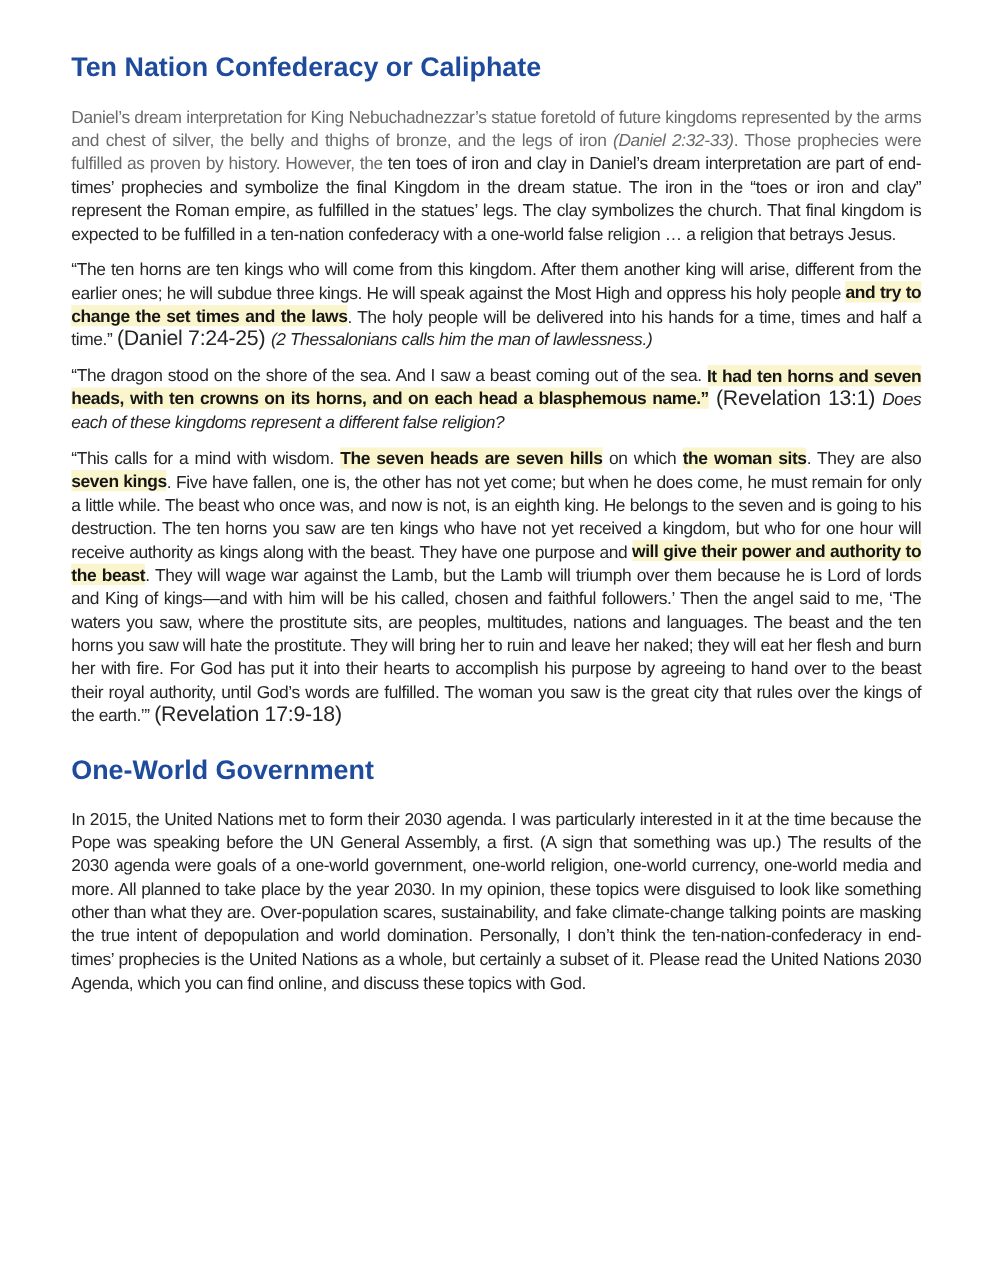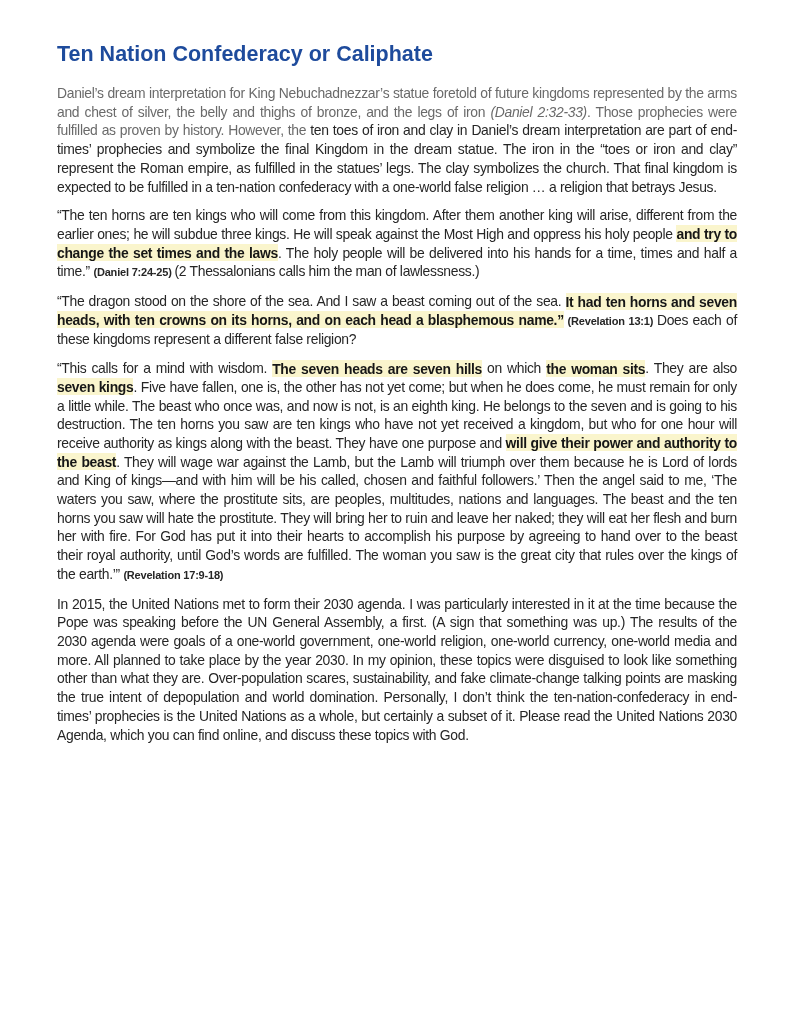--- a/index.html
+++ b/index.html
@@ -32,49 +32,49 @@
   .doc-para {
     font-size: 13.9px;
     line-height: 18.7px;
     letter-spacing: -0.3px;
     text-align: justify;
     color: var(--body-color, #262626);
     margin: 0 0 10px 0;
   }
   .run-n  { color: var(--body-color, #262626); }
   .run-g  { color: var(--gray-color, #6a6a6a); }
-  .run-i  { color: var(--body-color, #262626); }
+  .run-i  { font-style: italic; color: var(--body-color, #262626); }
   .run-gi { font-style: italic; color: var(--gray-color, #6a6a6a); }
   .run-hb {
     font-weight: 700;
     color: #161616;
     background: var(--highlight-color, #faf5cd);
     padding: 0.5px 0;
   }
   .run-r {
-    font-size: 11px;
+    font-size: 17px;
     letter-spacing: -0.2px;
     color: var(--body-color, #262626);
-    font-weight: bold;
   }
   .page-number {
     position: absolute;
     top: 1008px;
     right: 52px;
     font-family: "DejaVu Sans Mono", monospace;
     font-size: 12.5px;
     color: #3c3c3c;
   }
 </style>
 </head>
 <body>
 
 <div class="page">
   <div class="content" id="doc-sections">
       <h2 class="doc-heading">Ten Nation Confederacy or Caliphate</h2>
       <p class="doc-para"><span class="run-g">Daniel’s dream interpretation for King Nebuchadnezzar’s statue foretold of future kingdoms represented by the arms and chest of silver, the belly and thighs of bronze, and the legs of iron </span><span class="run-gi">(Daniel 2:32-33)</span><span class="run-g">. Those prophecies were fulfilled as proven by history. However, the </span><span class="run-n">ten toes of iron and clay in Daniel’s dream interpretation are part of end-times’ prophecies and symbolize the final Kingdom in the dream statue. The iron in the “toes or iron and clay” represent the Roman empire, as fulfilled in the statues’ legs. The clay symbolizes the church. That final kingdom is expected to be fulfilled in a ten-nation confederacy with a one-world false religion … a religion that betrays Jesus.</span></p>
       <p class="doc-para"><span class="run-n">“The ten horns are ten kings who will come from this kingdom. After them another king will arise, different from the earlier ones; he will subdue three kings. He will speak against the Most High and oppress his holy people </span><span class="run-hb">and try to change the set times and the laws</span><span class="run-n">. The holy people will be delivered into his hands for a time, times and half a time.” </span><span class="run-r">(Daniel 7:24-25) </span><span class="run-i">(2 Thessalonians calls him the man of lawlessness.)</span></p>
       <p class="doc-para"><span class="run-n">“The dragon stood on the shore of the sea. And I saw a beast coming out of the sea. </span><span class="run-hb">It had ten horns and seven heads, with ten crowns on its horns, and on each head a blasphemous name.”</span><span class="run-r"> (Revelation 13:1) </span><span class="run-i">Does each of these kingdoms represent a different false religion?</span></p>
       <p class="doc-para"><span class="run-n">“This calls for a mind with wisdom. </span><span class="run-hb">The seven heads are seven hills</span><span class="run-n"> on which </span><span class="run-hb">the woman sits</span><span class="run-n">. They are also </span><span class="run-hb">seven kings</span><span class="run-n">. Five have fallen, one is, the other has not yet come; but when he does come, he must remain for only a little while. The beast who once was, and now is not, is an eighth king. He belongs to the seven and is going to his destruction. The ten horns you saw are ten kings who have not yet received a kingdom, but who for one hour will receive authority as kings along with the beast. They have one purpose and </span><span class="run-hb">will give their power and authority to the beast</span><span class="run-n">. They will wage war against the Lamb, but the Lamb will triumph over them because he is Lord of lords and King of kings—and with him will be his called, chosen and faithful followers.’ Then the angel said to me, ‘The waters you saw, where the prostitute sits, are peoples, multitudes, nations and languages. The beast and the ten horns you saw will hate the prostitute. They will bring her to ruin and leave her naked; they will eat her flesh and burn her with fire. For God has put it into their hearts to accomplish his purpose by agreeing to hand over to the beast their royal authority, until God’s words are fulfilled. The woman you saw is the great city that rules over the kings of the earth.’” </span><span class="run-r">(Revelation 17:9-18)</span></p>
+      <h2 class="doc-heading">One-World Government</h2>
       <p class="doc-para"><span class="run-n">In 2015, the United Nations met to form their 2030 agenda. I was particularly interested in it at the time because the Pope was speaking before the UN General Assembly, a first. (A sign that something was up.) The results of the 2030 agenda were goals of a one-world government, one-world religion, one-world currency, one-world media and more. All planned to take place by the year 2030. In my opinion, these topics were disguised to look like something other than what they are. Over-population scares, sustainability, and fake climate-change talking points are masking the true intent of depopulation and world domination. Personally, I don’t think the ten-nation-confederacy in end-times’ prophecies is the United Nations as a whole, but certainly a subset of it. Please read the United Nations 2030 Agenda, which you can find online, and discuss these topics with God.</span></p>
     </div>
   <div class="page-number">31</div>
 </div>
 
 </body></html>

